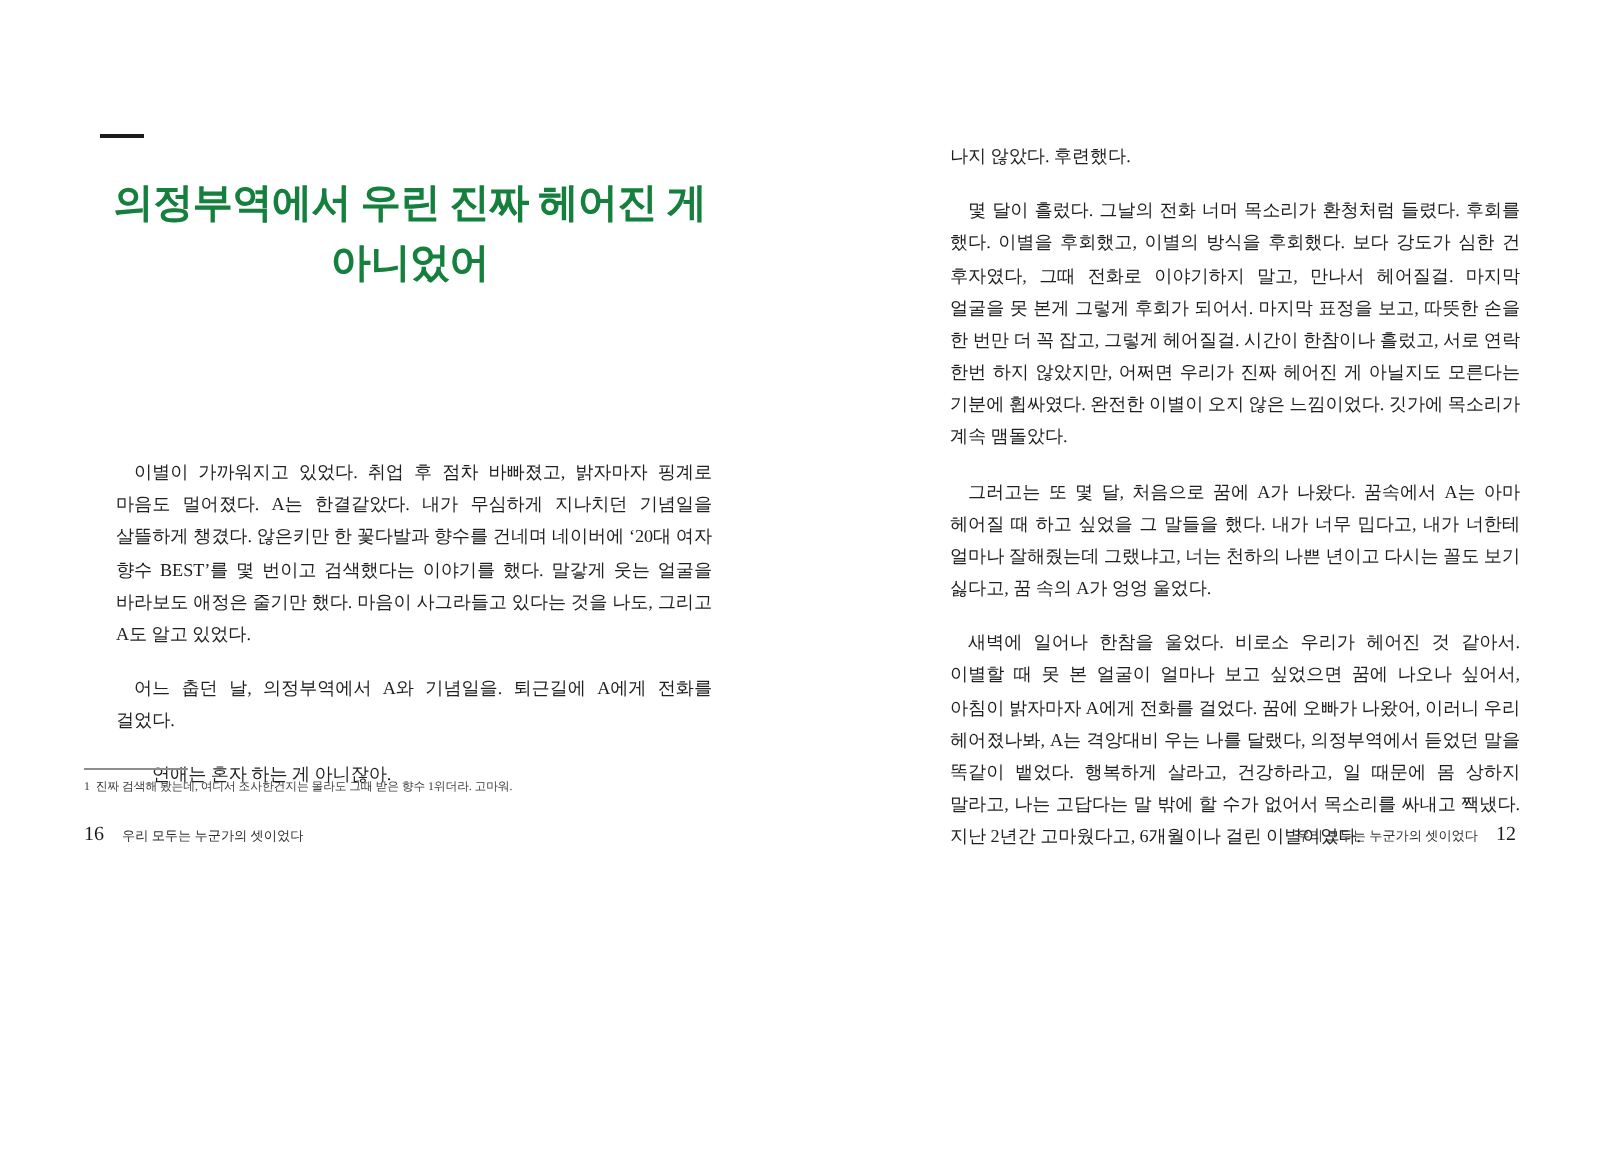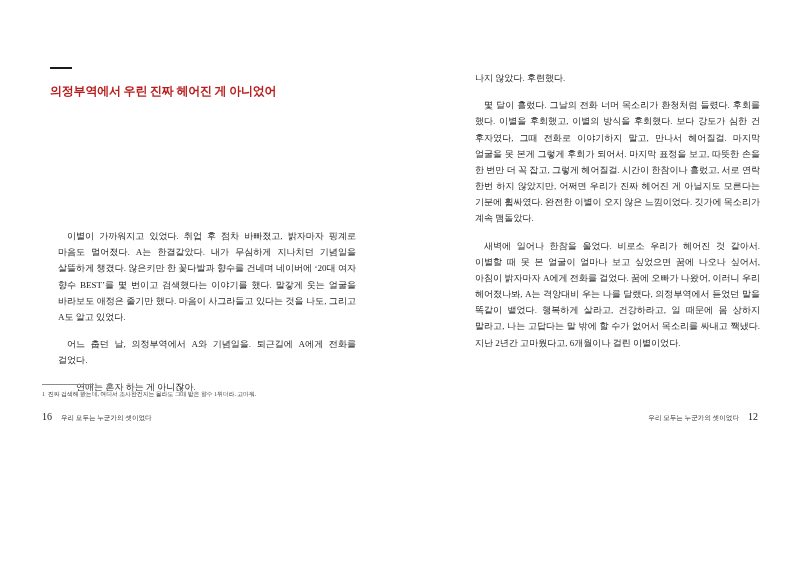--- a/index.html
+++ b/index.html
@@ -37,25 +37,26 @@
     top: 67px;
     width: 22px;
     height: 2px;
     background: #1b1b1b;
   }
   .chapter-title {
     position: absolute;
     left: 50px;
     top: 74px;
     width: 310px;
-    font-size: 12px;
+    font-size: 20px;
     font-weight: bold;
     letter-spacing: -0.2px;
     line-height: 1.5;
-    color: #b91c1c;
+    color: #15803d;
+    text-align: center;
   }
   .left-body {
     position: absolute;
     left: 58px;
     top: 228px;
     width: 298px;
   }
   .right-body {
     position: absolute;
     left: 75px;
@@ -166,20 +167,21 @@
 
       <div class="folio folio-left">
         <span class="num">16</span><span class="run">우리 모두는 누군가의 셋이었다</span>
       </div>
     </div>
 
     <div class="leaf">
       <div class="right-body">
         <p class="para noindent">나지 않았다. 후련했다.</p>
         <p class="para">몇 달이 흘렀다. 그날의 전화 너머 목소리가 환청처럼 들렸다. 후회를 했다. 이별을 후회했고, 이별의 방식을 후회했다. 보다 강도가 심한 건 후자였다, 그때 전화로 이야기하지 말고, 만나서 헤어질걸. 마지막 얼굴을 못 본게 그렇게 후회가 되어서. 마지막 표정을 보고, 따뜻한 손을 한 번만 더 꼭 잡고, 그렇게 헤어질걸. 시간이 한참이나 흘렀고, 서로 연락 한번 하지 않았지만, 어쩌면 우리가 진짜 헤어진 게 아닐지도 모른다는 기분에 휩싸였다. 완전한 이별이 오지 않은 느낌이었다. 깃가에 목소리가 계속 맴돌았다.</p>
+        <p class="para">그러고는 또 몇 달, 처음으로 꿈에 A가 나왔다. 꿈속에서 A는 아마 헤어질 때 하고 싶었을 그 말들을 했다. 내가 너무 밉다고, 내가 너한테 얼마나 잘해줬는데 그랬냐고, 너는 천하의 나쁜 년이고 다시는 꼴도 보기 싫다고, 꿈 속의 A가 엉엉 울었다.</p>
         <p class="para">새벽에 일어나 한참을 울었다. 비로소 우리가 헤어진 것 같아서. 이별할 때 못 본 얼굴이 얼마나 보고 싶었으면 꿈에 나오나 싶어서, 아침이 밝자마자 A에게 전화를 걸었다. 꿈에 오빠가 나왔어, 이러니 우리 헤어졌나봐, A는 격앙대비 우는 나를 달랬다, 의정부역에서 듣었던 말을 똑같이 뱉었다. 행복하게 살라고, 건강하라고, 일 때문에 몸 상하지 말라고, 나는 고답다는 말 밖에 할 수가 없어서 목소리를 싸내고 짹냈다. 지난 2년간 고마웠다고, 6개월이나 걸린 이별이었다.</p>
       </div>
 
       <div class="folio folio-right">
         <span class="run">우리 모두는 누군가의 셋이었다</span><span class="num">12</span>
       </div>
     </div>
 
   </div>
   <div class="page-edge"></div>

